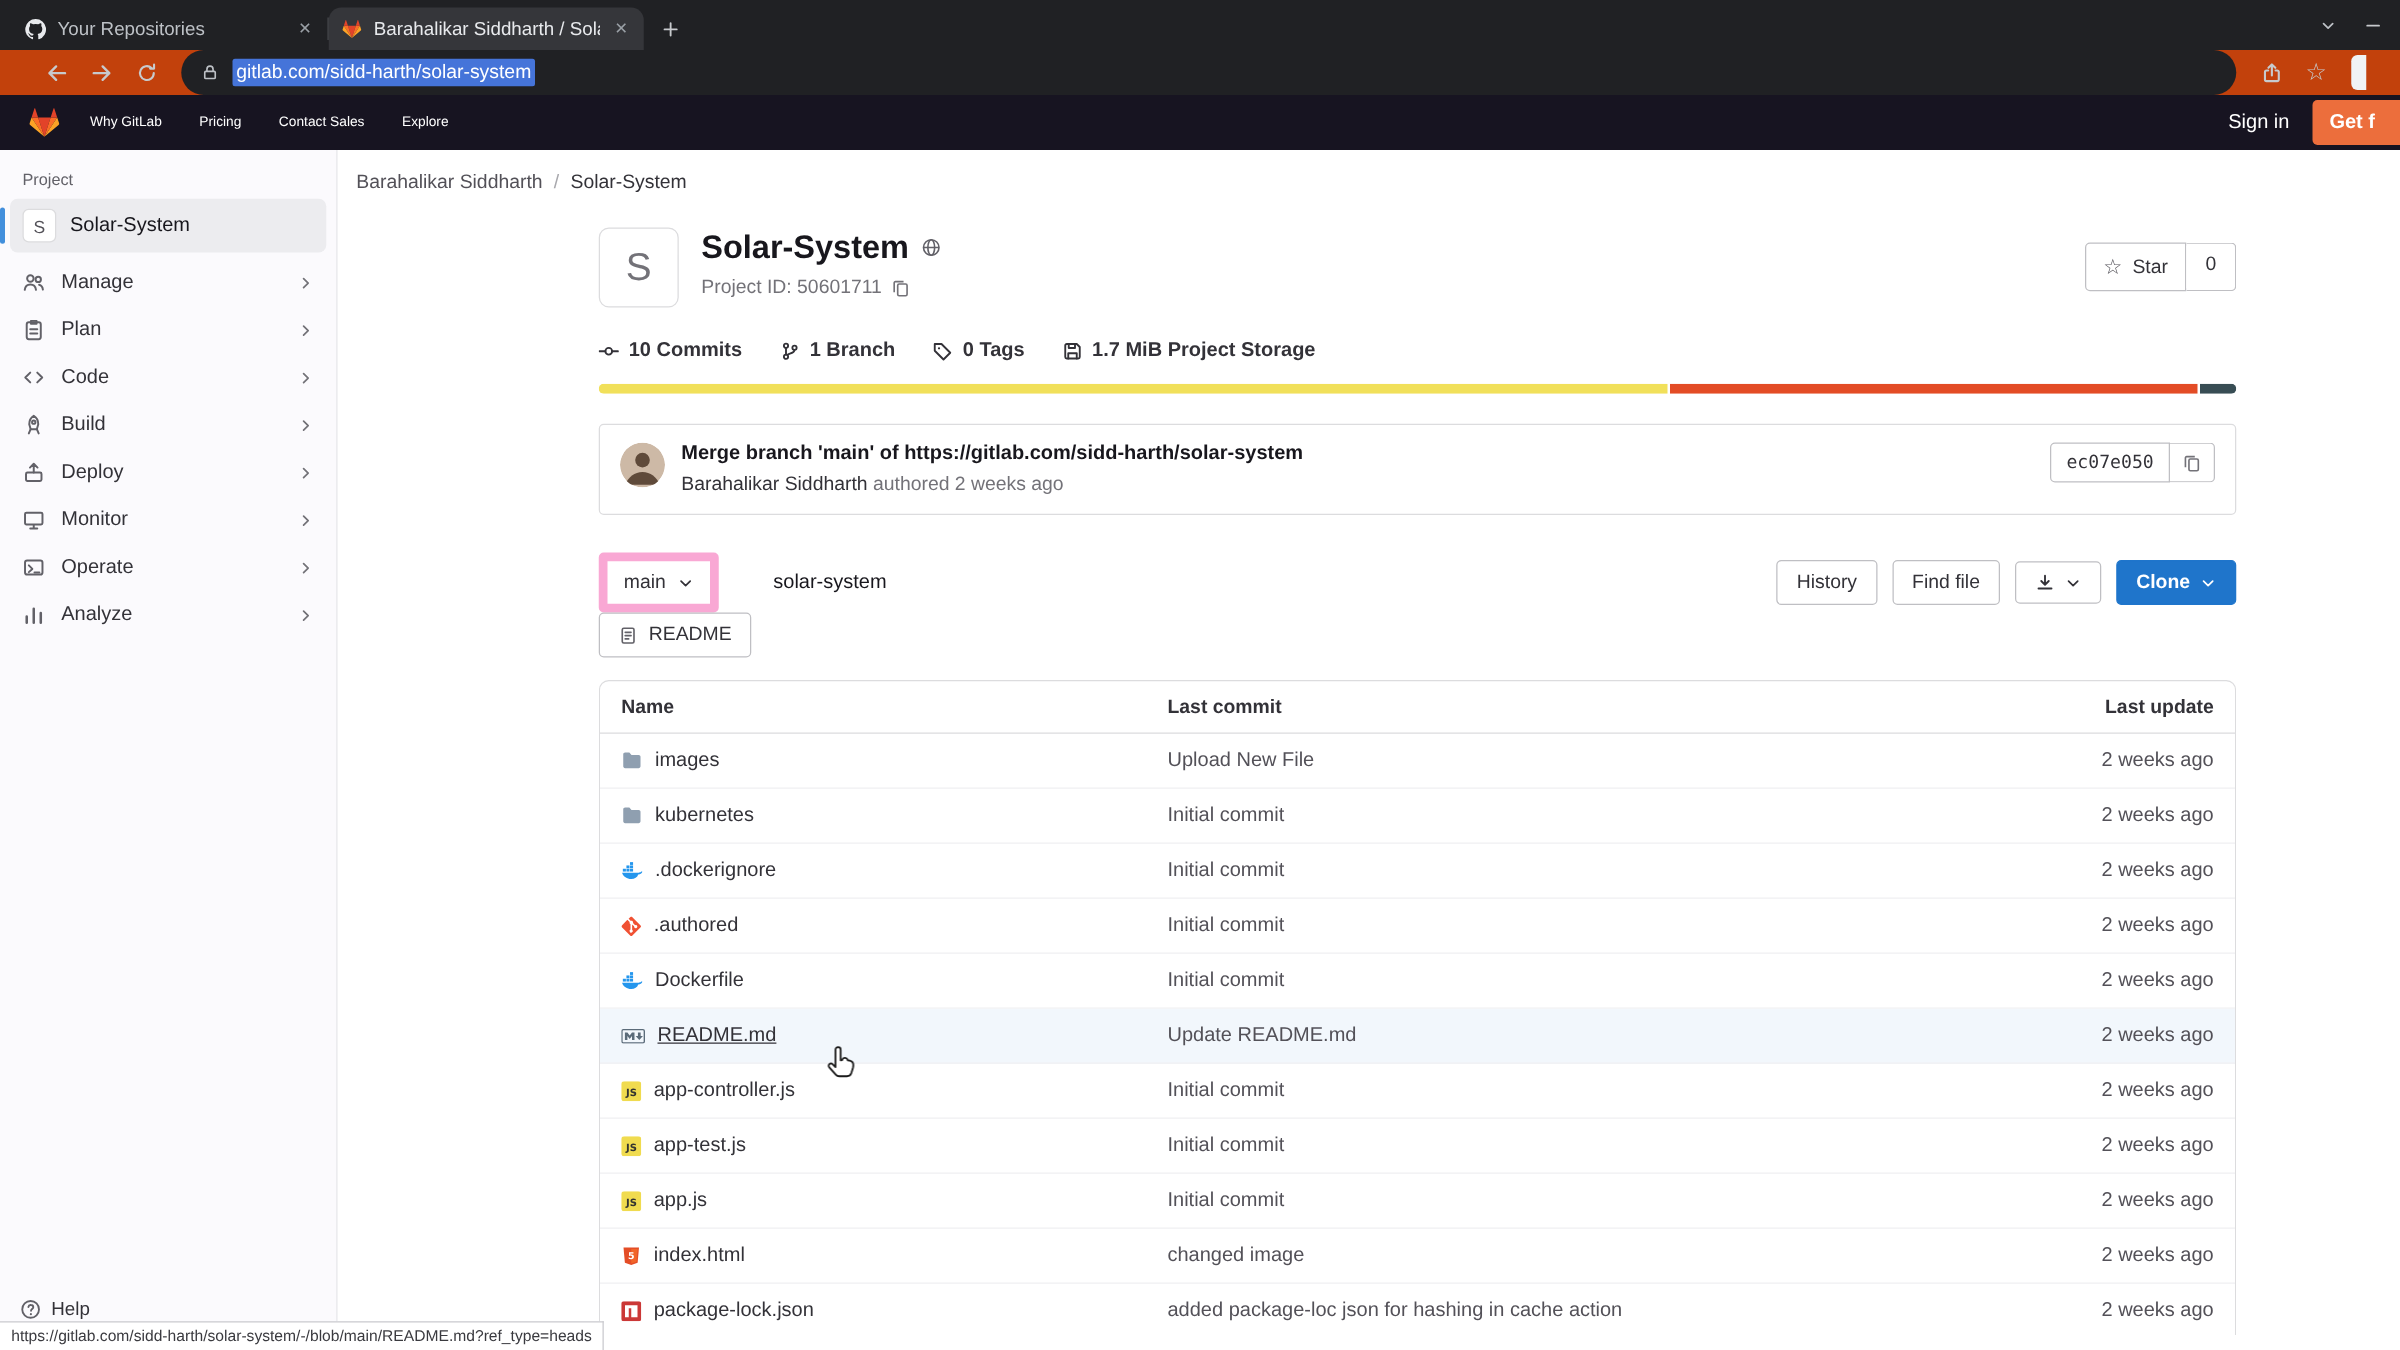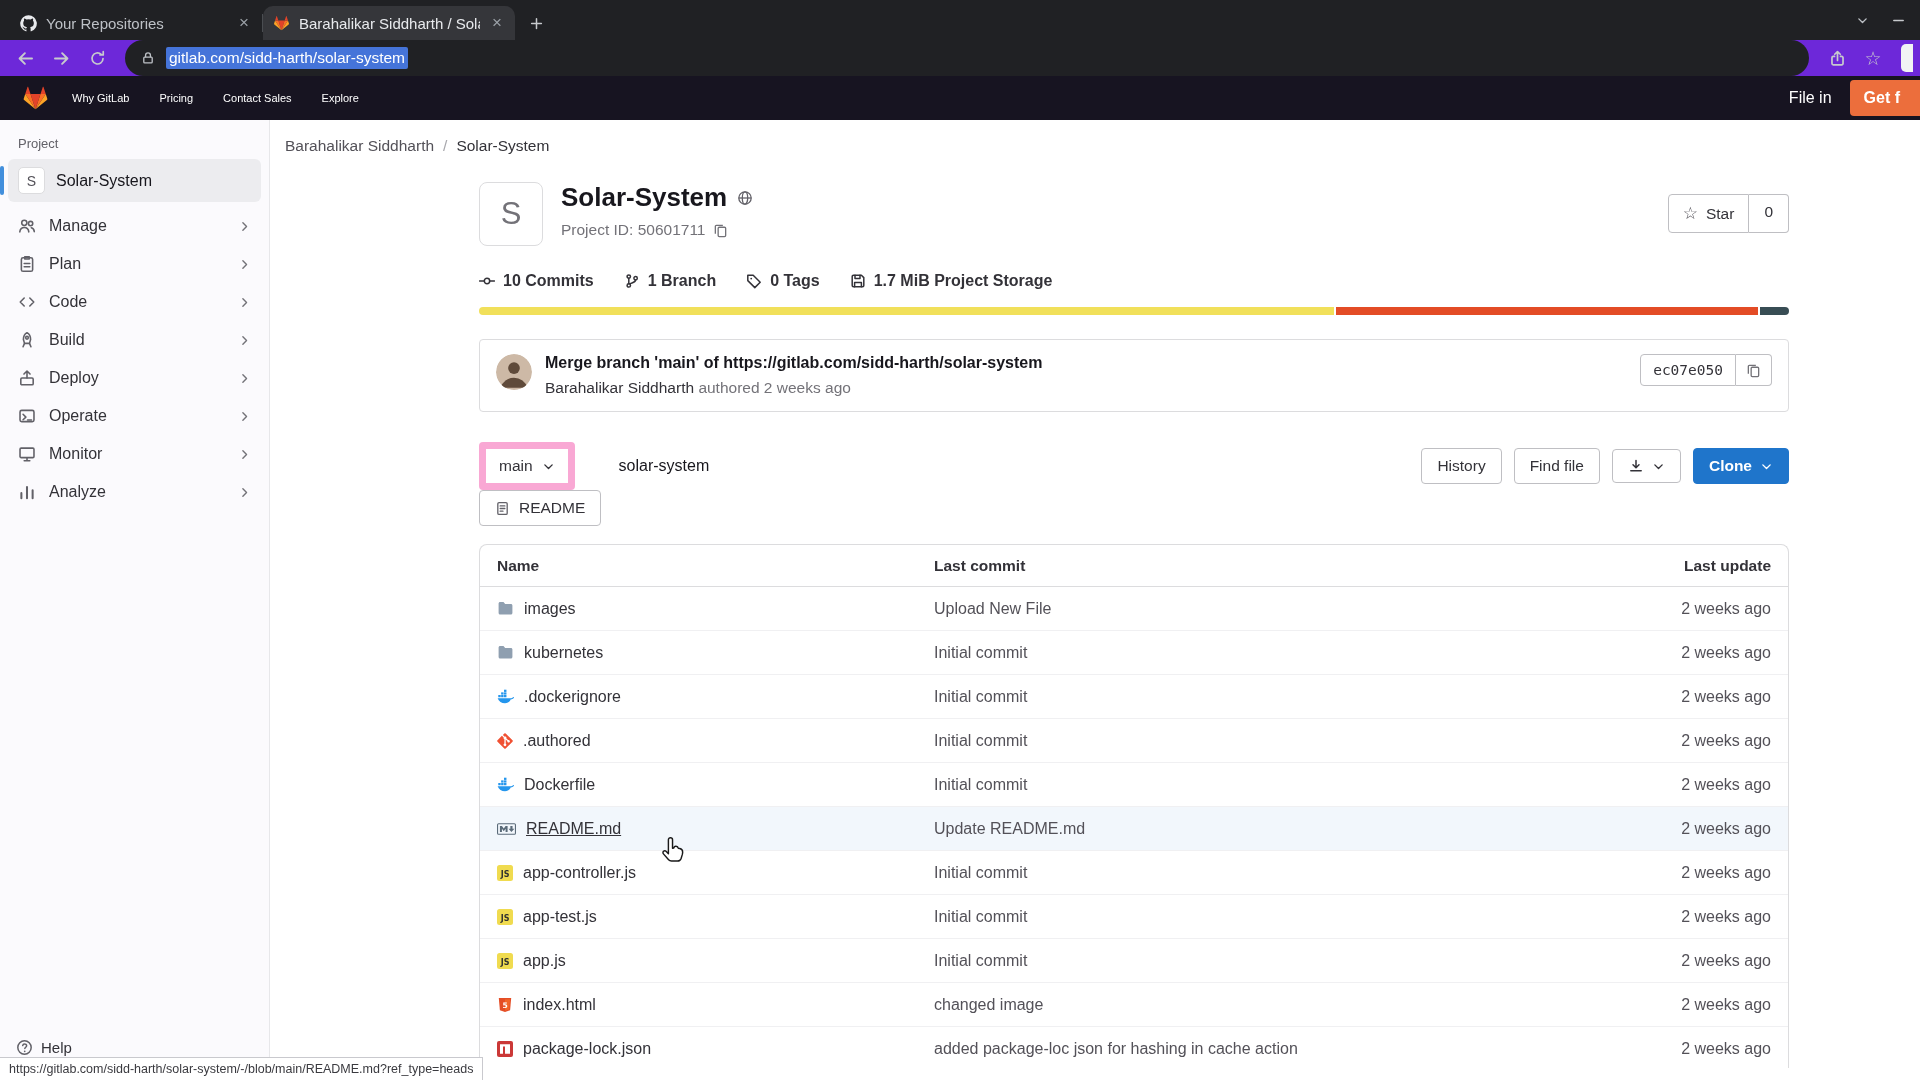--- a/index.html
+++ b/index.html
@@ -9,21 +9,21 @@
 
   
   .tabstrip{height:40px;background:#202124;display:flex;align-items:flex-end;padding-left:10px;position:relative}
   .tab{width:252px;height:34px;display:flex;align-items:center;gap:9px;padding:0 10px;font-size:15px;color:#bdc1c6;border-radius:10px 10px 0 0;overflow:hidden;white-space:nowrap;cursor:pointer}
   .tab.active{background:#35363a;color:#e8eaed}
   .tab-title{flex:1;overflow:hidden;text-overflow:clip}
   .tab-close{font-size:17px;color:#9aa0a6;padding:0 3px;cursor:pointer}
   .tab-sep{width:1px;height:18px;background:#4a4d51;margin-bottom:8px}
   .newtab{width:30px;height:30px;display:flex;align-items:center;justify-content:center;margin:0 6px 2px;cursor:pointer;border-radius:50%}
   .winctl{position:absolute;right:14px;top:0;height:40px;display:flex;align-items:center;gap:22px;color:#bdc1c6}
-  .urlrow{height:36px;background:#6d28d9;display:flex;align-items:center;padding:0 7px}
+  .urlrow{height:36px;background:#c2410c;display:flex;align-items:center;padding:0 27px}
   .navbtn{width:36px;height:36px;border-radius:50%;display:flex;align-items:center;justify-content:center;cursor:pointer}
   .urlbar{flex:1;height:36px;background:#202124;border-radius:18px;display:flex;align-items:center;padding:0 16px;gap:11px;margin:0 10px;cursor:text}
   .url-hl{font-size:15.5px;color:#fff;background:#4574d9;padding:2px 3px;border-radius:2px}
   .chrome-star{font-size:19px;color:#c7cacd}
   .profile-sliver{width:12px;height:28px;background:#f1f3f4;border-radius:5px 0 0 5px;margin-left:10px}
 
   
   .glnav{height:44px;background:#171421;display:flex;align-items:center;padding:0 14px;position:relative;z-index:5}
   .gl-logo{margin:0 8px;display:flex}
   .gl-links{display:flex;align-items:center}
@@ -205,21 +205,21 @@
         <path fill="#e24329" d="M12 33h19.5L23 7.2c-.4-1.3-2.3-1.3-2.7 0zM88 33H68.5L77 7.2c.4-1.3 2.3-1.3 2.7 0z"></path>
       </svg>
     </span>
   <nav class="gl-links">
       <a class="gl-link">Why GitLab</a>
       <a class="gl-link">Pricing</a>
       <a class="gl-link">Contact Sales</a>
       <a class="gl-link">Explore</a>
     </nav>
   <div class="gl-right">
-    <a class="signin">File in</a>
+    <a class="signin">Sign in</a>
     <button class="cta">Get f</button>
   </div>
 </div>
 
 <div class="app">
 
   <aside class="sidebar">
     <div class="sb-section">Project</div>
     <div class="sb-project">
       <span class="sb-avatar">S</span>
@@ -294,39 +294,39 @@
           <span>Deploy</span>
           <span class="chev">
             <svg viewBox="0 0 16 16" width="13" height="13" fill="none" stroke="currentColor" stroke-width="1.7" stroke-linecap="round" stroke-linejoin="round">
               <path d="M6 3.5 10.5 8 6 12.5"></path>
             </svg>
           </span>
         </div>
         <div class="sb-item">
           <span class="icn ">
             <svg viewBox="0 0 16 16" width="18" height="18" fill="none" stroke="#626168" stroke-width="1.4" stroke-linecap="round" stroke-linejoin="round">
+              <rect x="1.8" y="2.8" width="12.4" height="8.4" rx="1"></rect>
+              <path d="M5.5 14h5M8 11.5V14"></path>
+            </svg>
+          </span>
+          <span>Monitor</span>
+          <span class="chev">
+            <svg viewBox="0 0 16 16" width="13" height="13" fill="none" stroke="currentColor" stroke-width="1.7" stroke-linecap="round" stroke-linejoin="round">
+              <path d="M6 3.5 10.5 8 6 12.5"></path>
+            </svg>
+          </span>
+        </div>
+        <div class="sb-item">
+          <span class="icn ">
+            <svg viewBox="0 0 16 16" width="18" height="18" fill="none" stroke="#626168" stroke-width="1.4" stroke-linecap="round" stroke-linejoin="round">
               <rect x="1.8" y="3" width="12.4" height="10" rx="1.5"></rect>
               <path d="M4.5 6.5 7 9l-2.5 2.3M8.5 11.5H12"></path>
             </svg>
           </span>
           <span>Operate</span>
-          <span class="chev">
-            <svg viewBox="0 0 16 16" width="13" height="13" fill="none" stroke="currentColor" stroke-width="1.7" stroke-linecap="round" stroke-linejoin="round">
-              <path d="M6 3.5 10.5 8 6 12.5"></path>
-            </svg>
-          </span>
-        </div>
-        <div class="sb-item">
-          <span class="icn ">
-            <svg viewBox="0 0 16 16" width="18" height="18" fill="none" stroke="#626168" stroke-width="1.4" stroke-linecap="round" stroke-linejoin="round">
-              <rect x="1.8" y="2.8" width="12.4" height="8.4" rx="1"></rect>
-              <path d="M5.5 14h5M8 11.5V14"></path>
-            </svg>
-          </span>
-          <span>Monitor</span>
           <span class="chev">
             <svg viewBox="0 0 16 16" width="13" height="13" fill="none" stroke="currentColor" stroke-width="1.7" stroke-linecap="round" stroke-linejoin="round">
               <path d="M6 3.5 10.5 8 6 12.5"></path>
             </svg>
           </span>
         </div>
         <div class="sb-item">
           <span class="icn ">
             <svg viewBox="0 0 16 16" width="18" height="18" fill="none" stroke="#626168" stroke-width="1.8" stroke-linecap="round">
               <path d="M3 13.5V9M8 13.5V3.5M13 13.5V6.5"></path>

